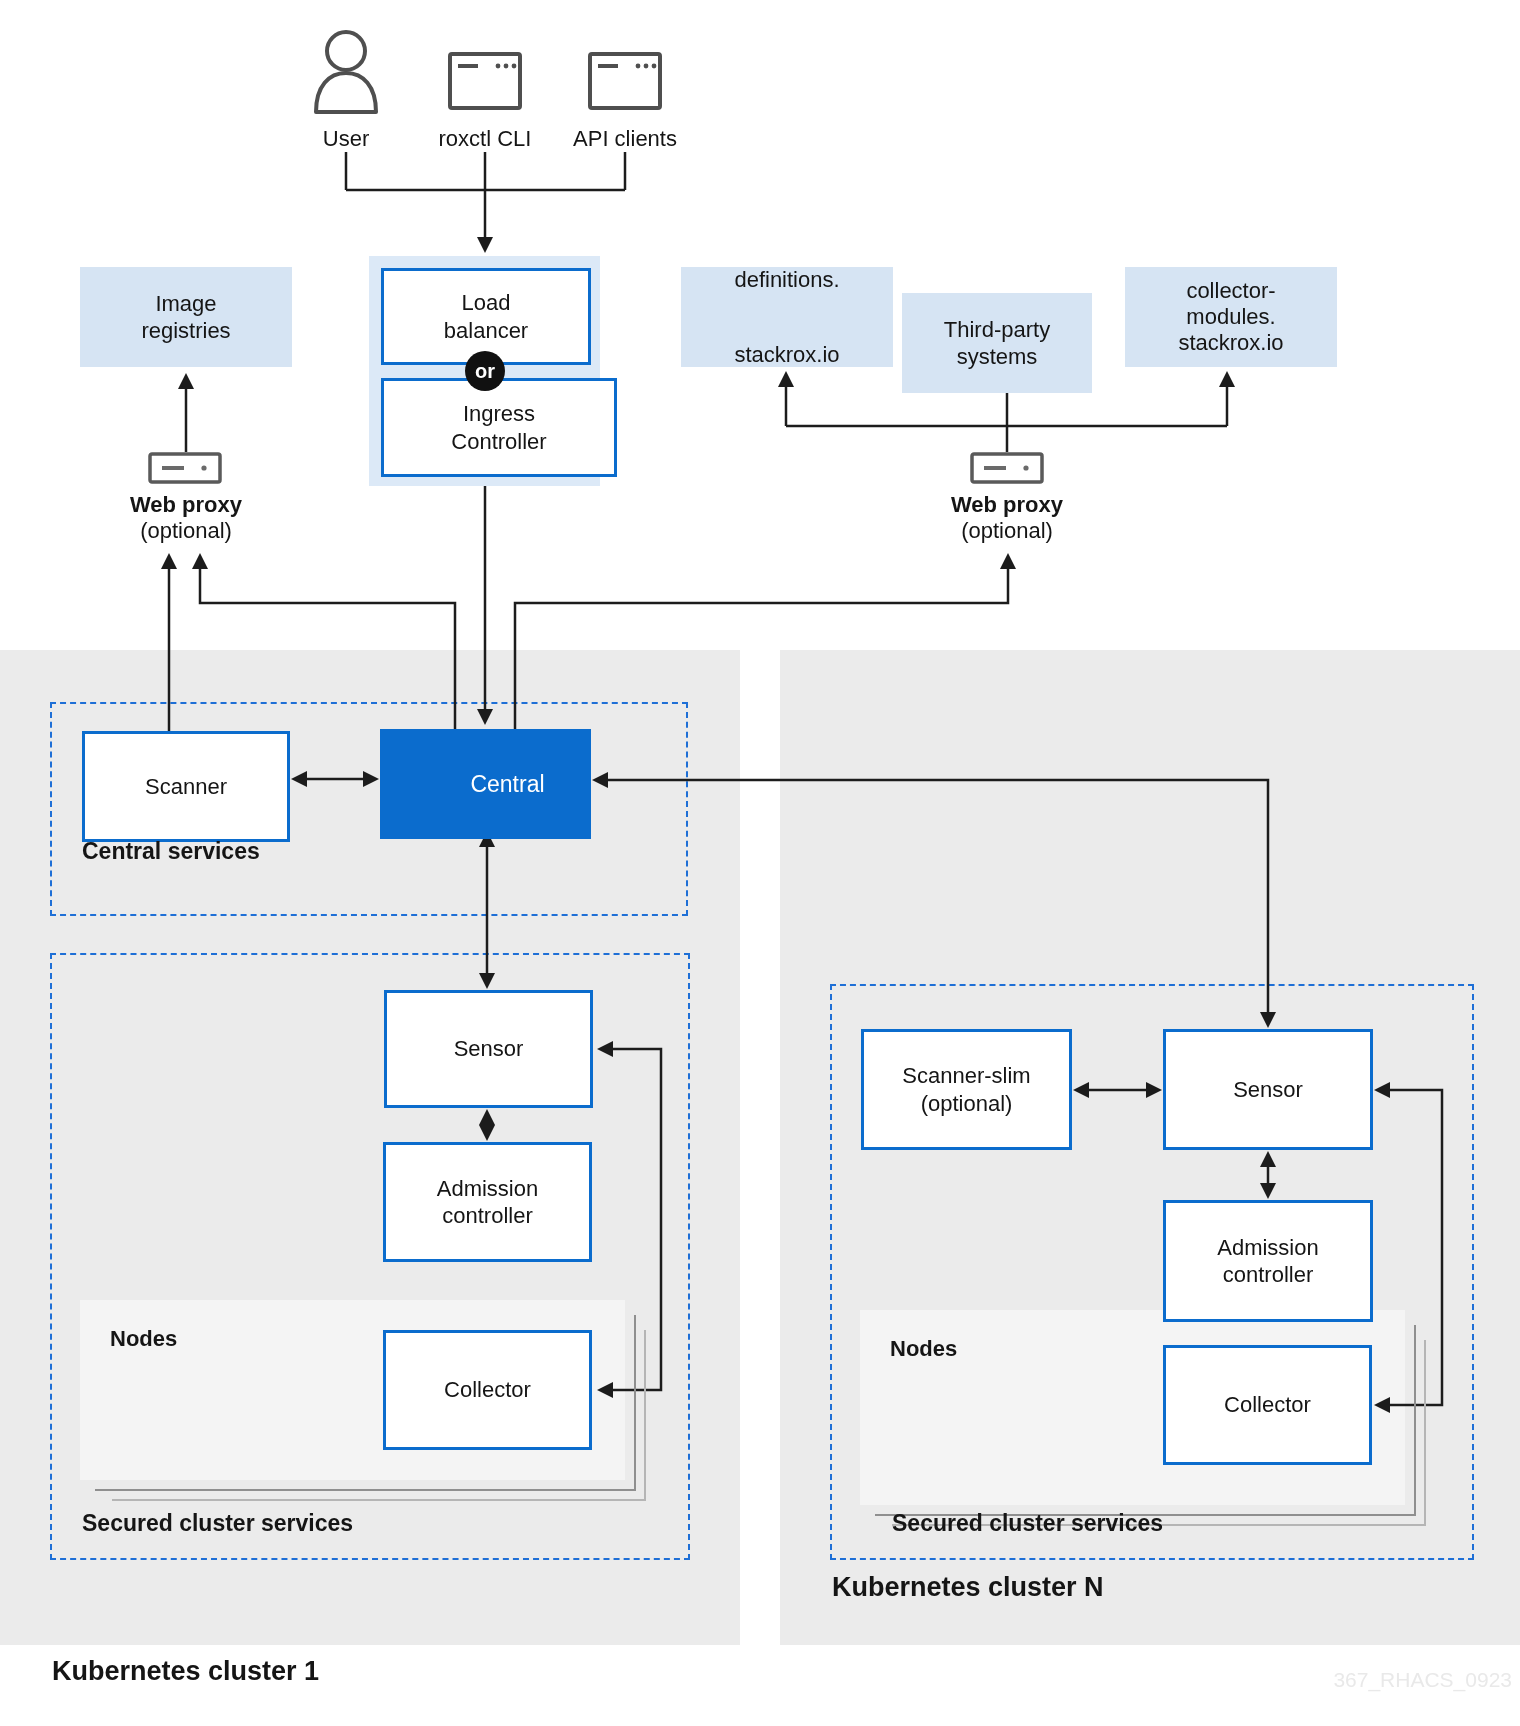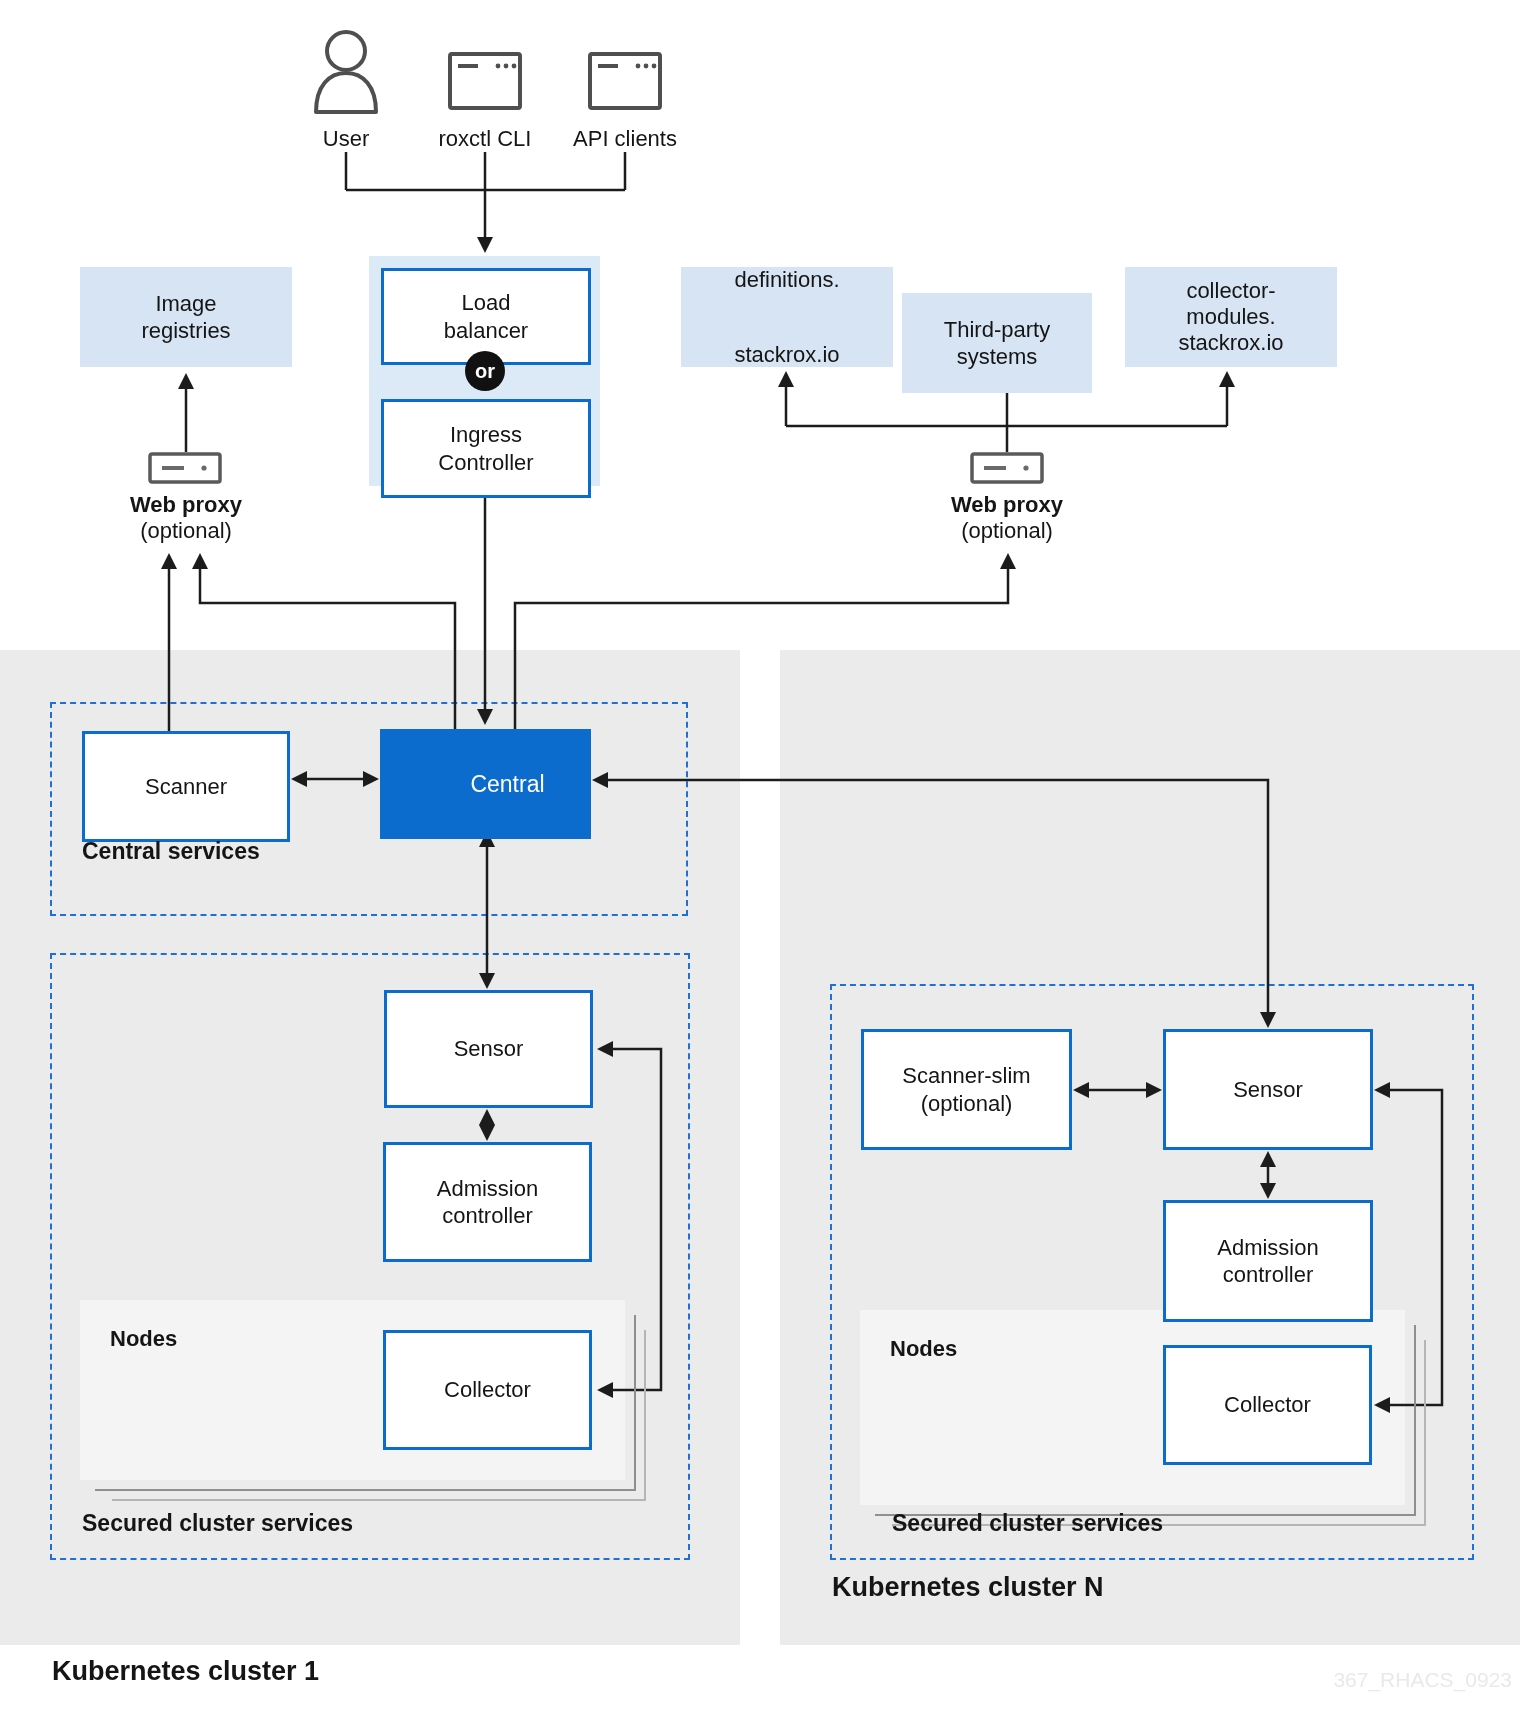--- a/index.html
+++ b/index.html
@@ -157,21 +157,21 @@
   <div class="abs lightbox" style="left:1125px;top:267px;width:212px;height:100px;line-height:1.18;">
     <span>collector-</span>
     <span>modules.</span>
     <span>stackrox.io</span>
   </div>
 
   <div class="abs box" style="left:381px;top:268px;width:210px;height:97px;">
     <span>Load</span>
     <span>balancer</span>
   </div>
-  <div class="abs box" style="left:381px;top:399px;width:210px;height:99px;">
+  <div class="abs box" style="left:381px;top:378px;width:236px;height:99px;">
     <span>Ingress</span>
     <span>Controller</span>
   </div>
   <div class="abs orb" style="left:465px;top:351px;">
     <span>or</span>
   </div>
 
   <svg class="abs icon" style="left:148px;top:452px;" width="74" height="32" viewBox="0 0 74 32">
     <rect x="2" y="2" width="70" height="28" rx="2" fill="#fff" stroke="#5a5a5a" stroke-width="3.5"></rect>
     <line x1="14" y1="16" x2="36" y2="16" stroke="#6a6a6a" stroke-width="4"></line>

